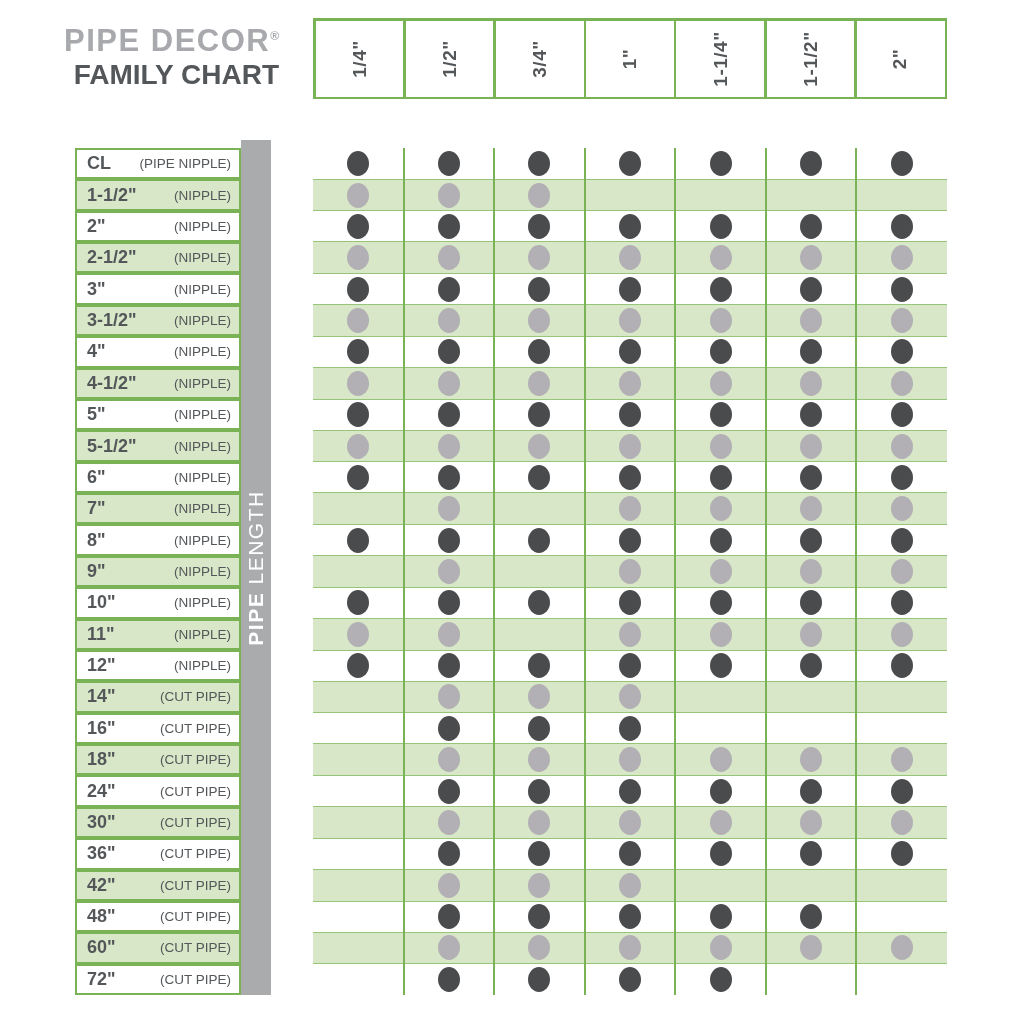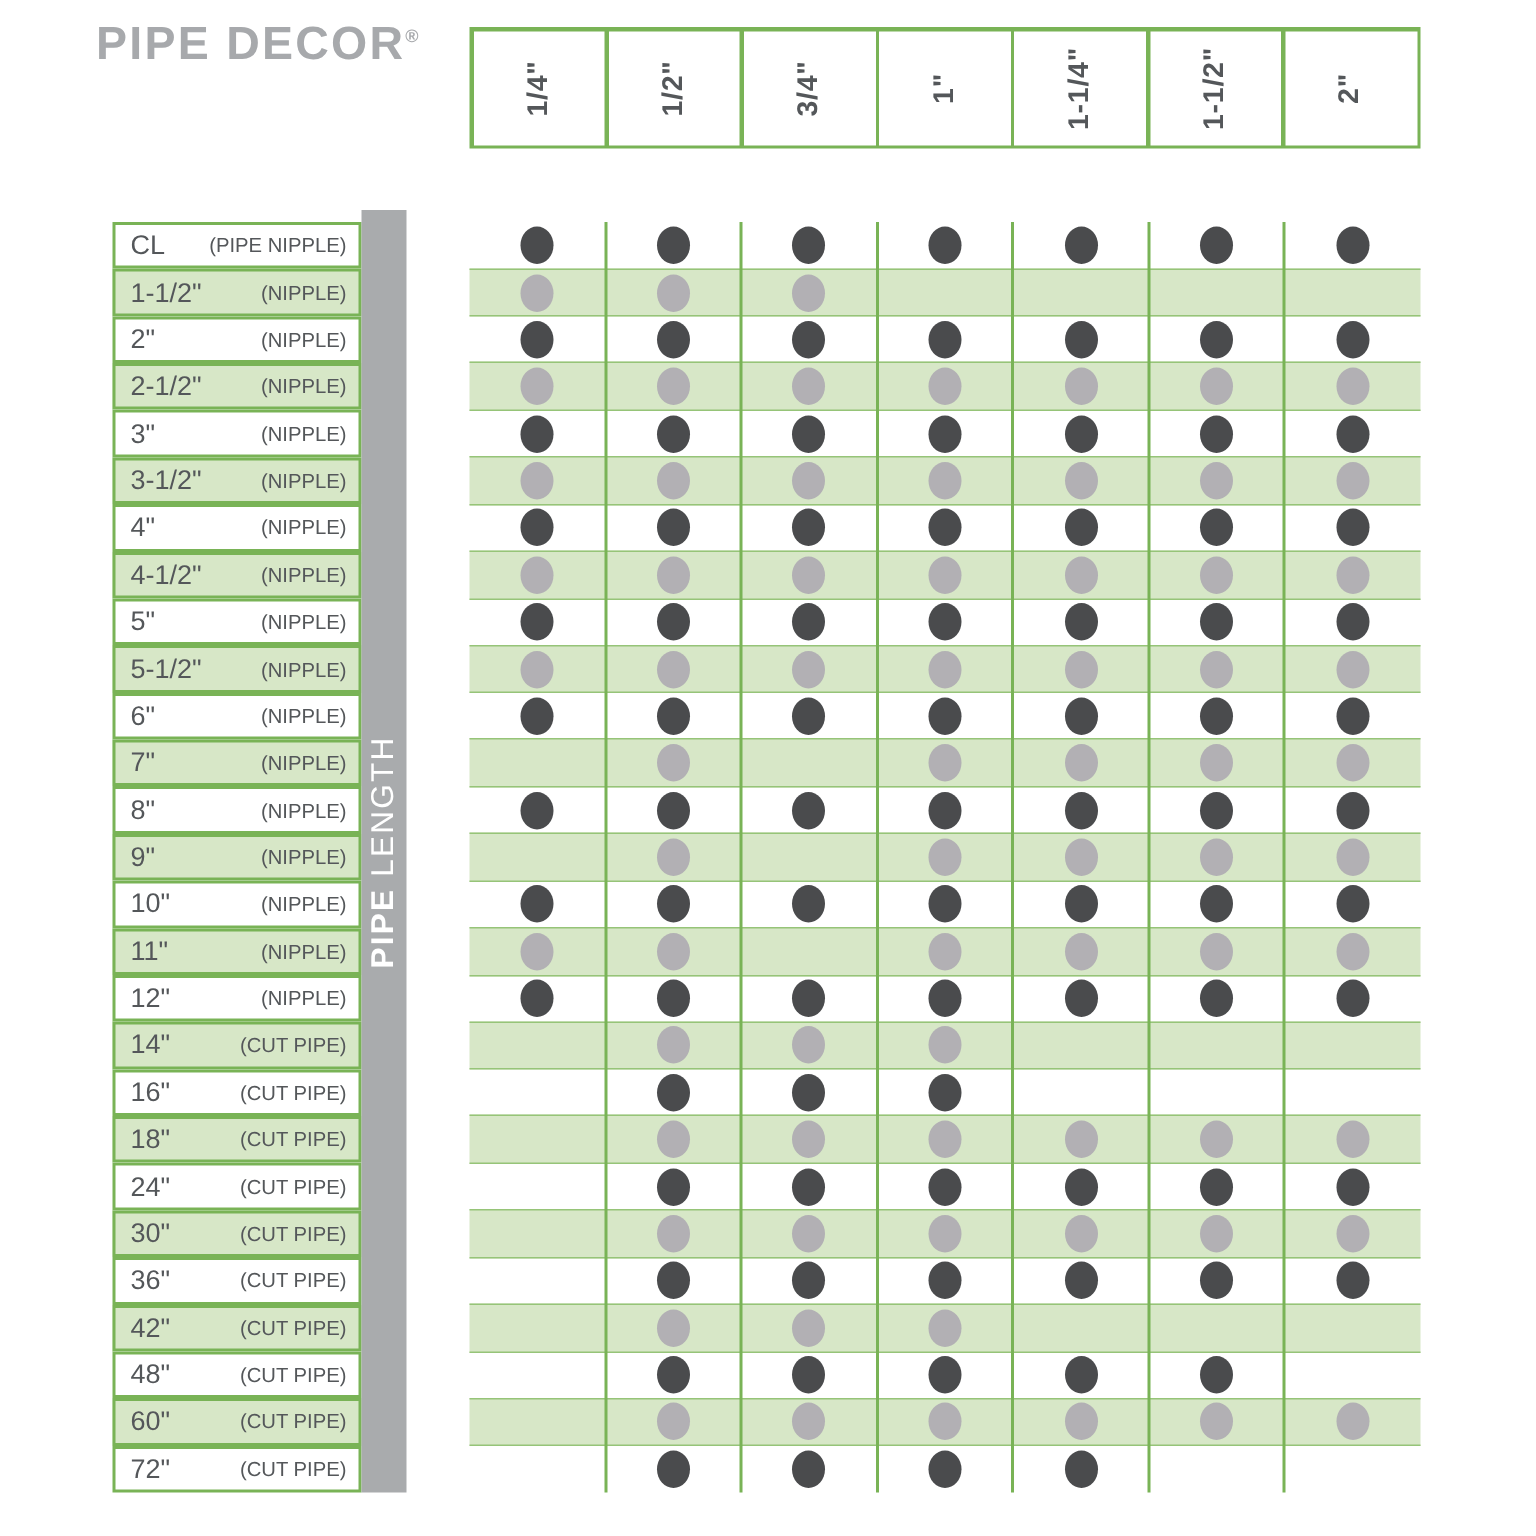--- a/index.html
+++ b/index.html
@@ -1,20 +1,20 @@
 <!DOCTYPE html>
 <html style="--banner_green: #6aa74c; --line_green: #79b356; --band_border_green: #96c478; --fill_green: #d7e7c7; --dark_dot: #4a4b4d; --light_dot: #b2b0b4; --text_dark: #54575a; --logo_gray: #a7a9ac; --bar_gray: #a9abad;"><head>
 <meta charset="utf-8">
 <style>
   html,body{margin:0;padding:0;background:#fff;}
   .canvas{position:relative;width:1024px;height:1024px;background:#fff;overflow:hidden;
           font-family:"Liberation Sans","DejaVu Sans",sans-serif;}
 
   
-  .logo{position:absolute;left:64px;top:6px;text-align:right;}
+  .logo{position:absolute;left:64px;top:18px;text-align:right;}
   .brand-line{font-size:31px;font-weight:800;letter-spacing:1.5px;color:var(--logo_gray);line-height:36px;}
   .reg{font-size:12px;vertical-align:super;letter-spacing:0;}
   .title{font-size:28px;font-weight:800;color:var(--text_dark);line-height:31px;letter-spacing:0;}
 
   
   #col-heads{position:absolute;left:313px;top:18px;width:634px;height:81px;
              box-sizing:border-box;background:var(--line_green);
              display:flex;padding:2.5px;gap:2.5px;}
   .hcell{flex:1;background:#fff;display:flex;align-items:center;justify-content:center;overflow:visible;}
   .hlabel{font-size:19px;font-weight:700;color:var(--text_dark);letter-spacing:0.5px;}
@@ -27,21 +27,21 @@
   .bold{font-weight:800;}
 
   
   #row-labels{position:absolute;left:75px;top:148px;width:166px;height:847px;}
   .lbox{position:absolute;left:0;width:166px;box-sizing:border-box;
         border:2px solid var(--line_green);
         display:flex;justify-content:space-between;align-items:center;
         padding:0 8px 0 10px;}
   .lbox.white{background:#fff;}
   .lbox.green{background:var(--fill_green);}
-  .lmain{font-size:18px;font-weight:400;color:var(--text_dark);white-space:nowrap;}
+  .lmain{font-size:18px;font-weight:700;color:var(--text_dark);white-space:nowrap;}
   .lkind{font-size:13.5px;font-weight:400;color:var(--text_dark);white-space:nowrap;}
 
   
   .side-bar{position:absolute;left:241px;top:140px;width:30px;height:855px;
             background:var(--bar_gray);display:flex;align-items:center;justify-content:center;}
   .side-text{color:#fff;font-size:21px;letter-spacing:1.5px;}
 
   
   #grid{position:absolute;left:313px;top:148px;width:634px;height:847px;}
   .band{position:absolute;left:0;width:634px;box-sizing:border-box;
@@ -53,20 +53,21 @@
   .dot.dark{background:var(--dark_dot);}
   .dot.light{background:var(--light_dot);}
 </style>
 </head>
 <body>
 
 <div class="canvas">
 
   <header class="logo">
     <div class="brand-line"><span>PIPE DECOR</span><span class="reg">®</span></div>
+    <div class="title">FAMILY CHART</div>
   </header>
 
   <div id="col-heads">
       <div class="hcell">
         <span class="rot hlabel">1/4"</span>
       </div>
       <div class="hcell">
         <span class="rot hlabel">1/2"</span>
       </div>
       <div class="hcell">

